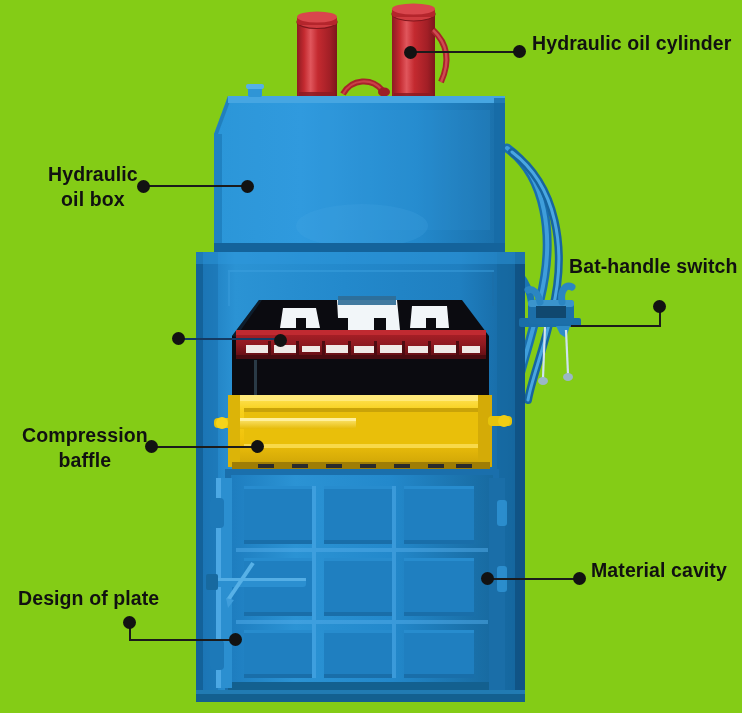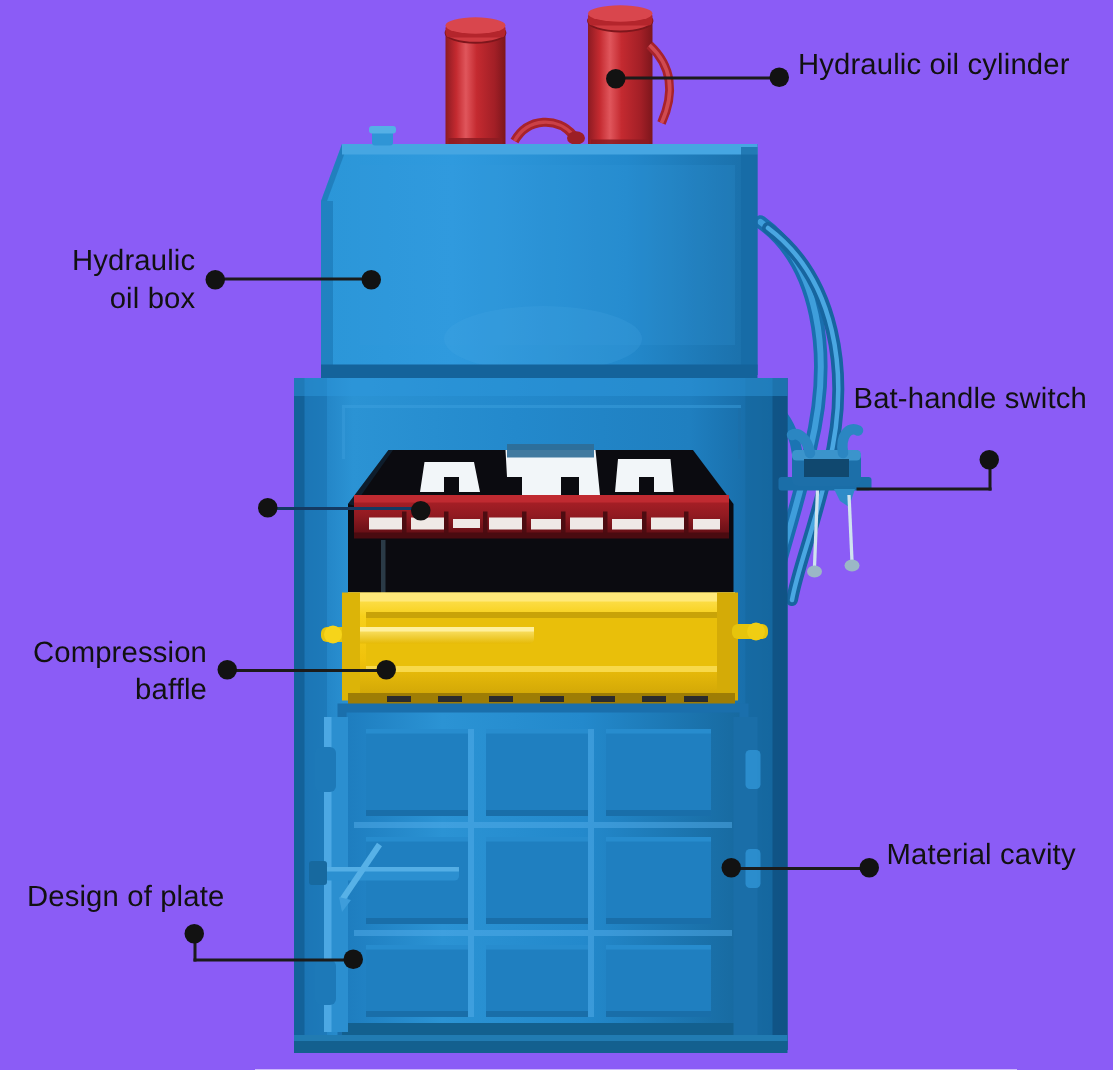--- a/index.html
+++ b/index.html
@@ -1,35 +1,36 @@
 <!DOCTYPE html>
 <html><head>
 <meta charset="utf-8">
 <title>Hydraulic Baler Diagram</title>
 <style>
   html,body{margin:0;padding:0;background:#ffffff;}
   body{font-family:"Liberation Sans", sans-serif;}
   #stage{
     position:relative;
     width:742px;height:713px;
-    background:#8b5cf6;
+    background:#84cc16;
     overflow:hidden;
+    font-weight:bold;
   }
   
   .label{
     position:absolute;
     font-family:"Liberation Sans", sans-serif;
     font-size:19.5px;
     color:#111111;
     line-height:1.28;
     white-space:pre-line;
     letter-spacing:.1px;
   }
   .label.right{text-align:left;}
-  .label.leftal{text-align:right;}
+  .label.leftal{text-align:center;}
   
   .lead{position:absolute;background:#1b1b1b;}
   .lead.h{height:2px;}
   .lead.v{width:2px;}
   .lead.navy{background:#143a63;}
   .dot{
     position:absolute;
     width:13px;height:13px;
     border-radius:50%;
     background:#121212;

